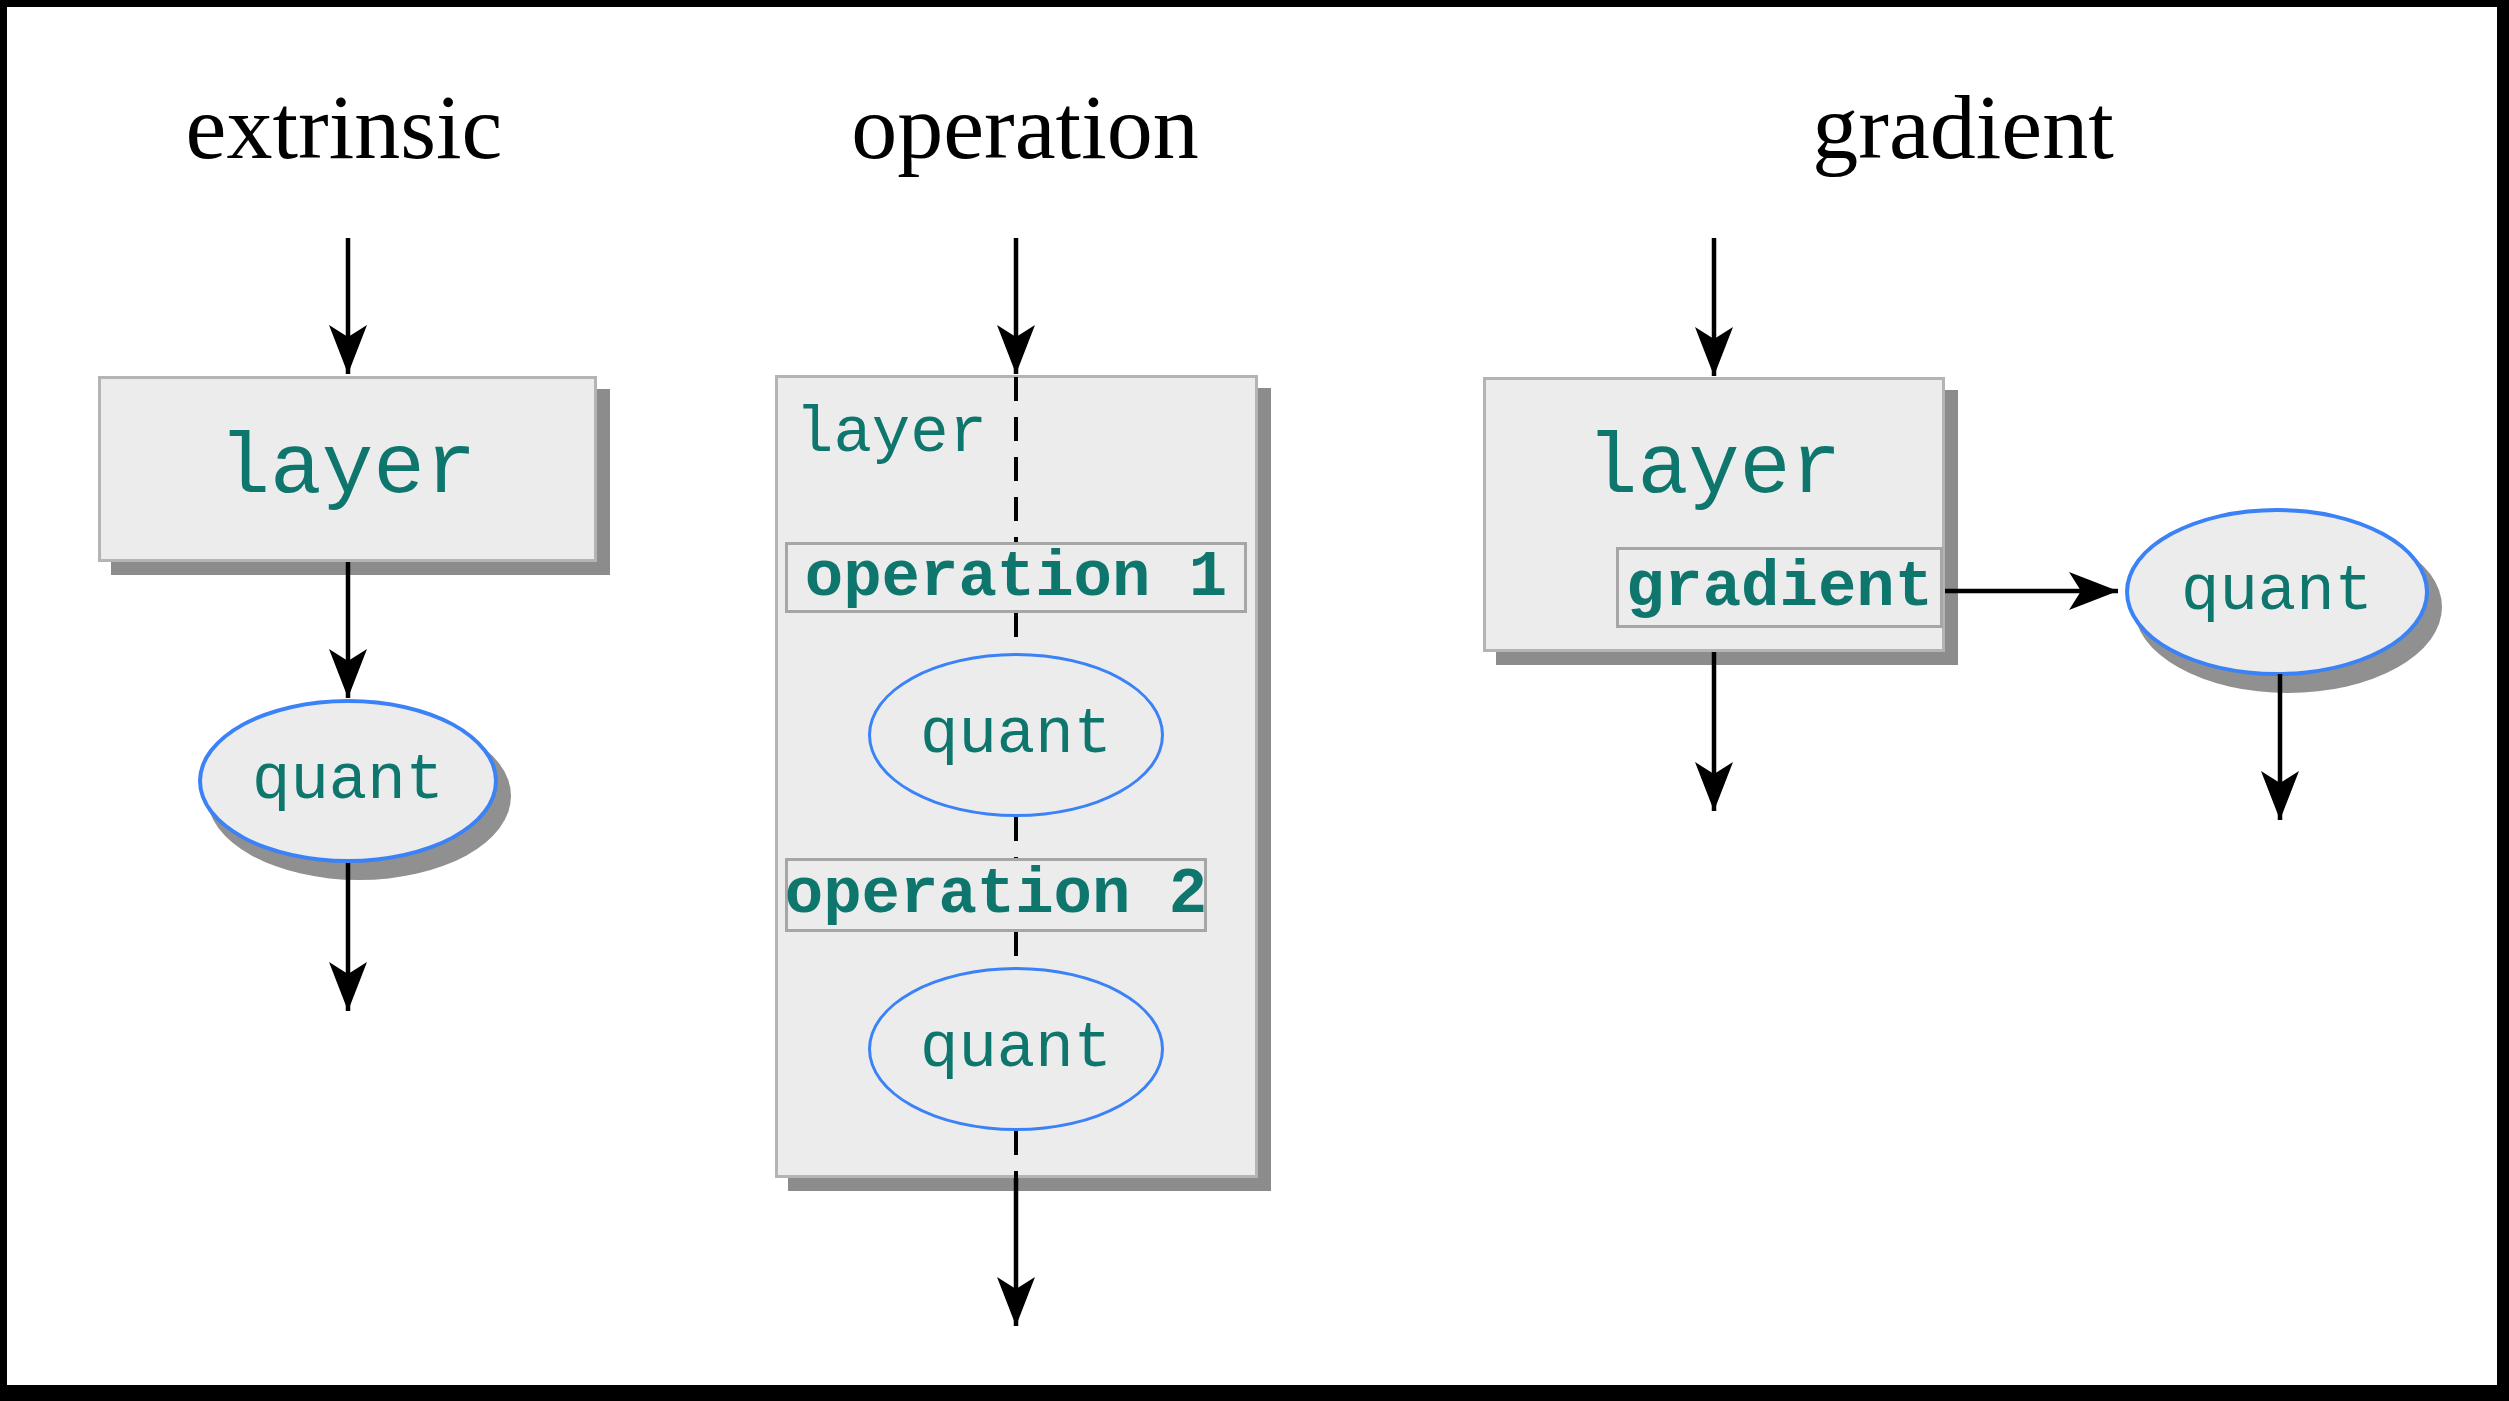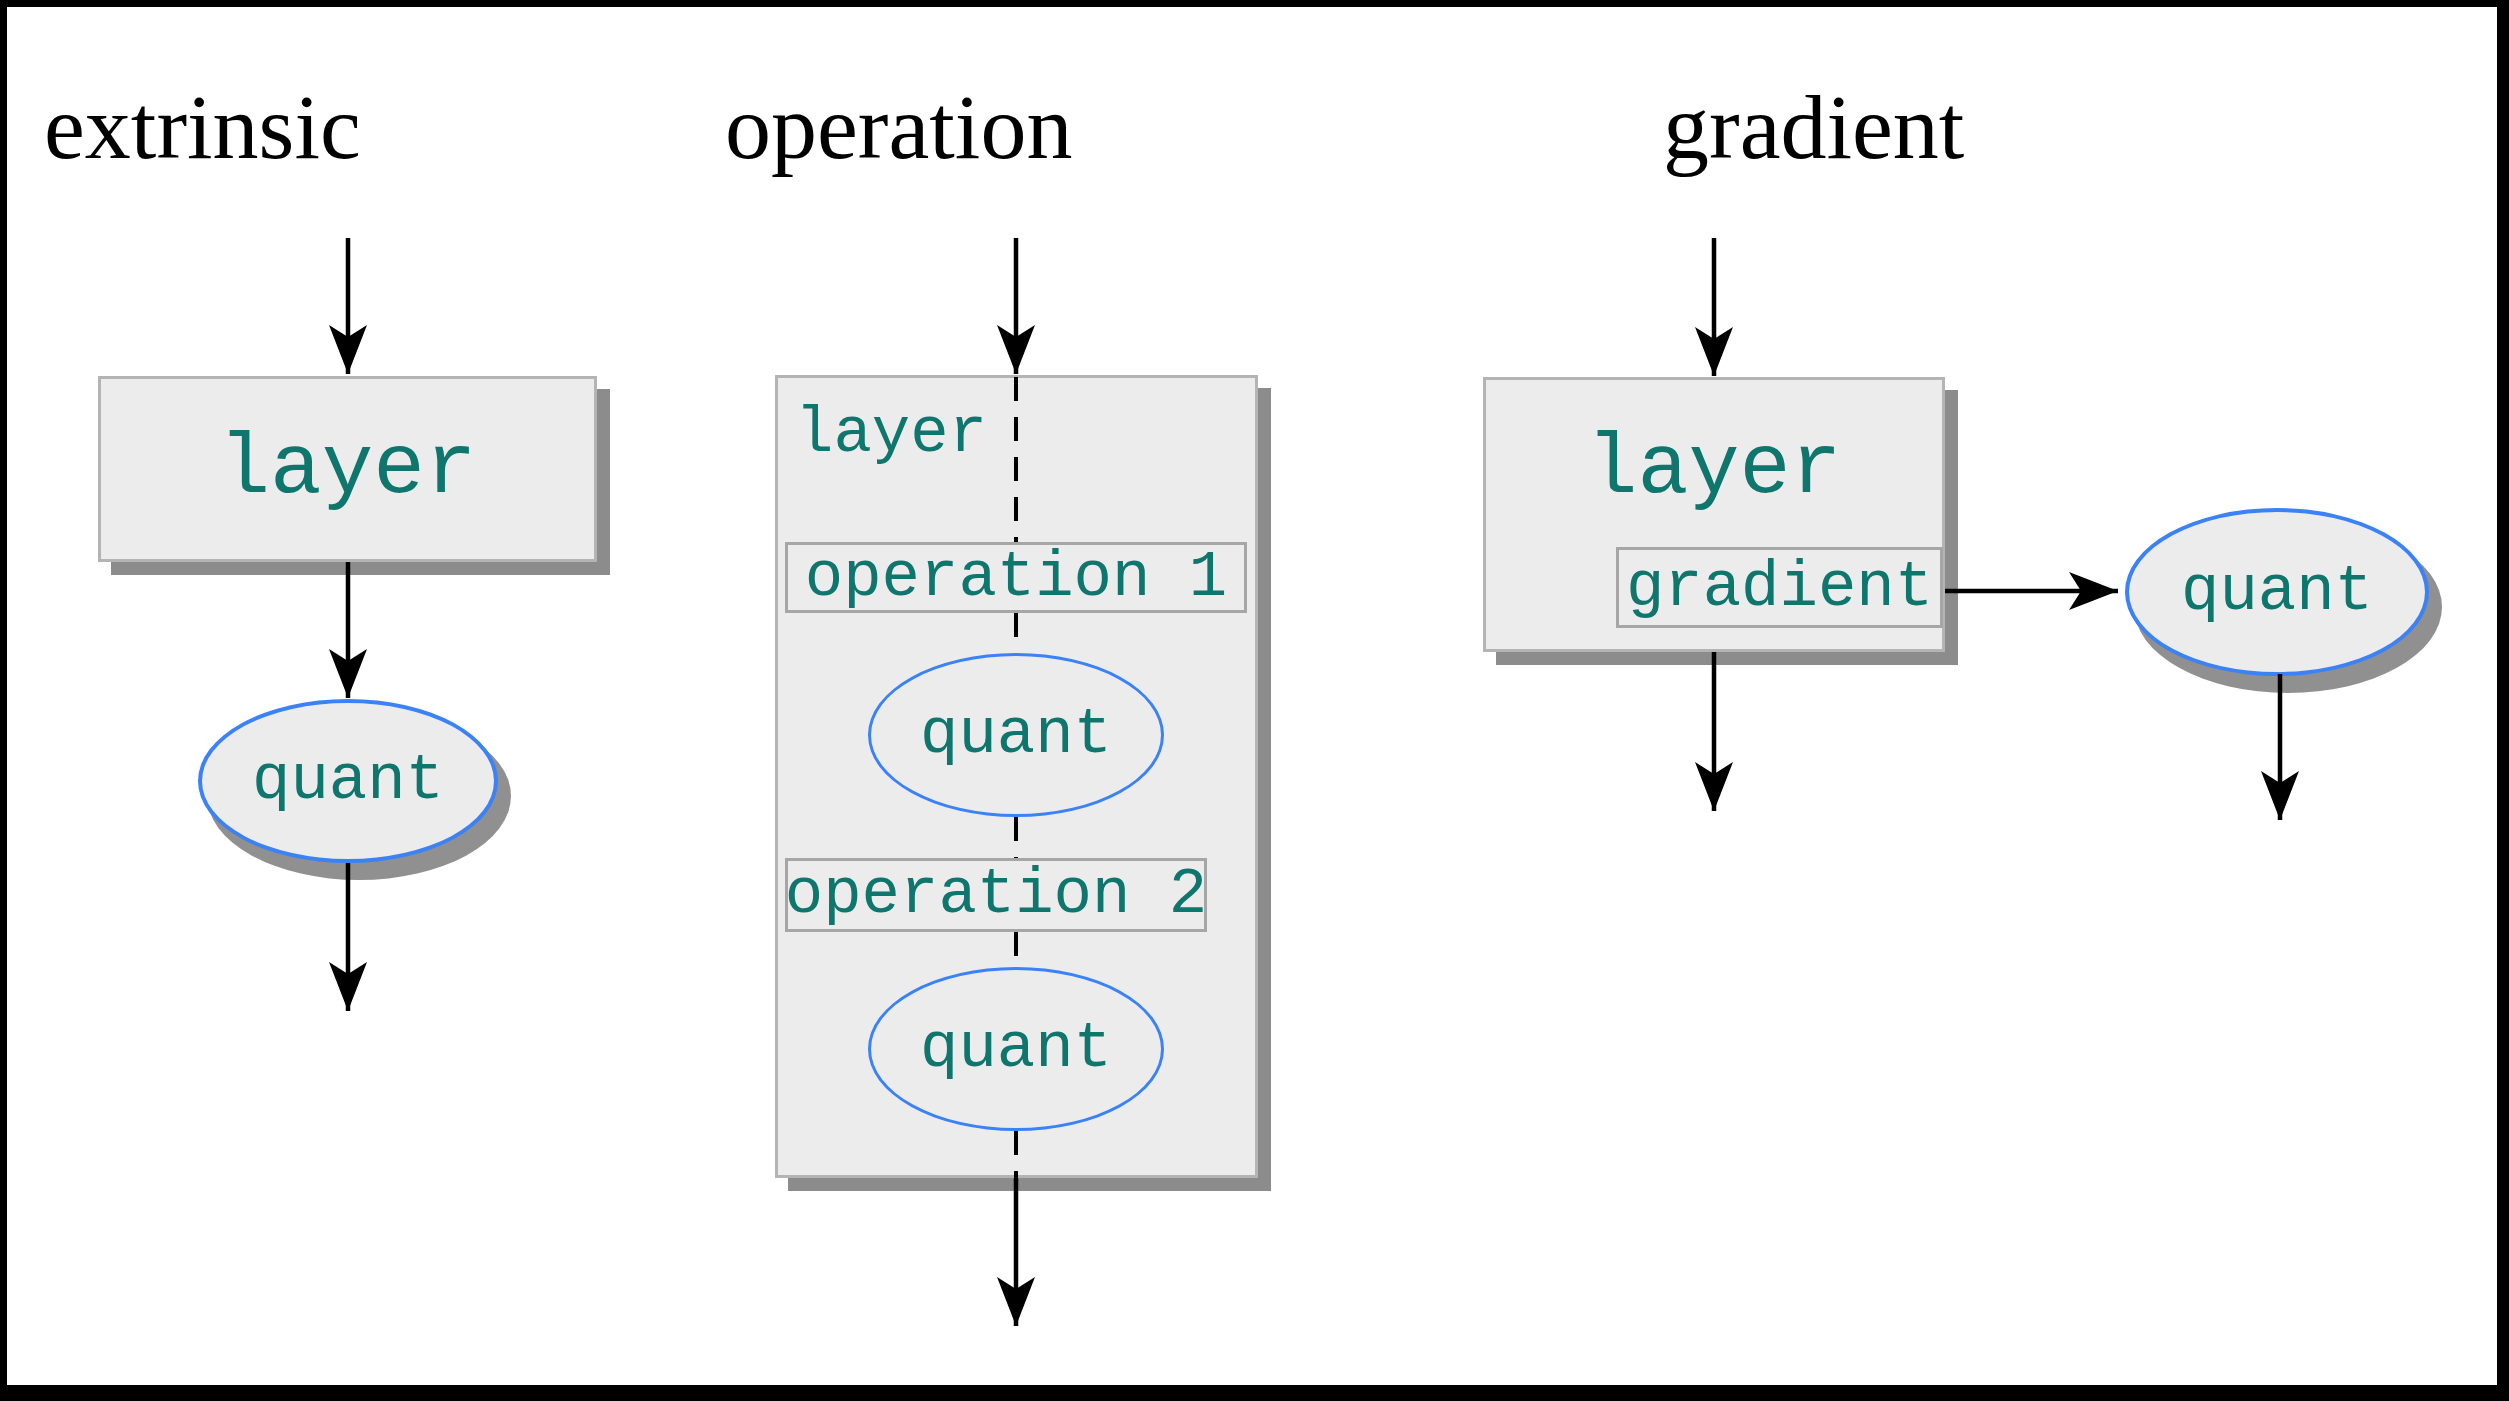--- a/index.html
+++ b/index.html
@@ -7,36 +7,36 @@
     position:relative;width:2509px;height:1401px;background:#ffffff;
     overflow:hidden;font-family:"Liberation Serif", serif;color:#000;
   }
   .frame{position:absolute;background:#000;}
   .frame.top{left:0;top:0;width:2509px;height:7px;}
   .frame.left{left:0;top:0;width:7px;height:1401px;}
   .frame.right{left:2497px;top:0;width:12px;height:1401px;}
   .frame.bottom{left:0;top:1385px;width:2509px;height:16px;}
 
   .col-title{
-    position:absolute;width:600px;text-align:left;
+    position:absolute;width:600px;text-align:center;
     font-family:"Liberation Serif", serif;font-size:92px;line-height:110px;
     color:#000;white-space:nowrap;
   }
   .t1{left:44px;top:72px;}
   .t2{left:725px;top:72px;}
   .t3{left:1663px;top:72px;}
 
   .node-box{
     position:absolute;box-sizing:border-box;background:#ececec;
     border:3px solid #b4b4b4;
   }
   .big-shadow{box-shadow:13px 13px 0 0 #8c8c8c;}
   .inner-box{
     position:absolute;box-sizing:border-box;background:#ececec;
-    border:3px solid #a6a6a6;display:flex;align-items:center;justify-content:center;
+    border:3px solid #a6a6a6;display:flex;align-items:center;justify-content:center;font-weight:bold;
   }
   .ellipse{
     position:absolute;box-sizing:border-box;background:#ececec;
     border:4px solid #3b82f6;border-radius:50%;
     display:flex;align-items:center;justify-content:center;
   }
   .ellipse.shadowed{box-shadow:11px 15px 0 2px #909090;}
   .ellipse.plain{border-width:3px;}
 
   .mono{font-family:"Liberation Mono", monospace;color:#0f766e;white-space:nowrap;}

